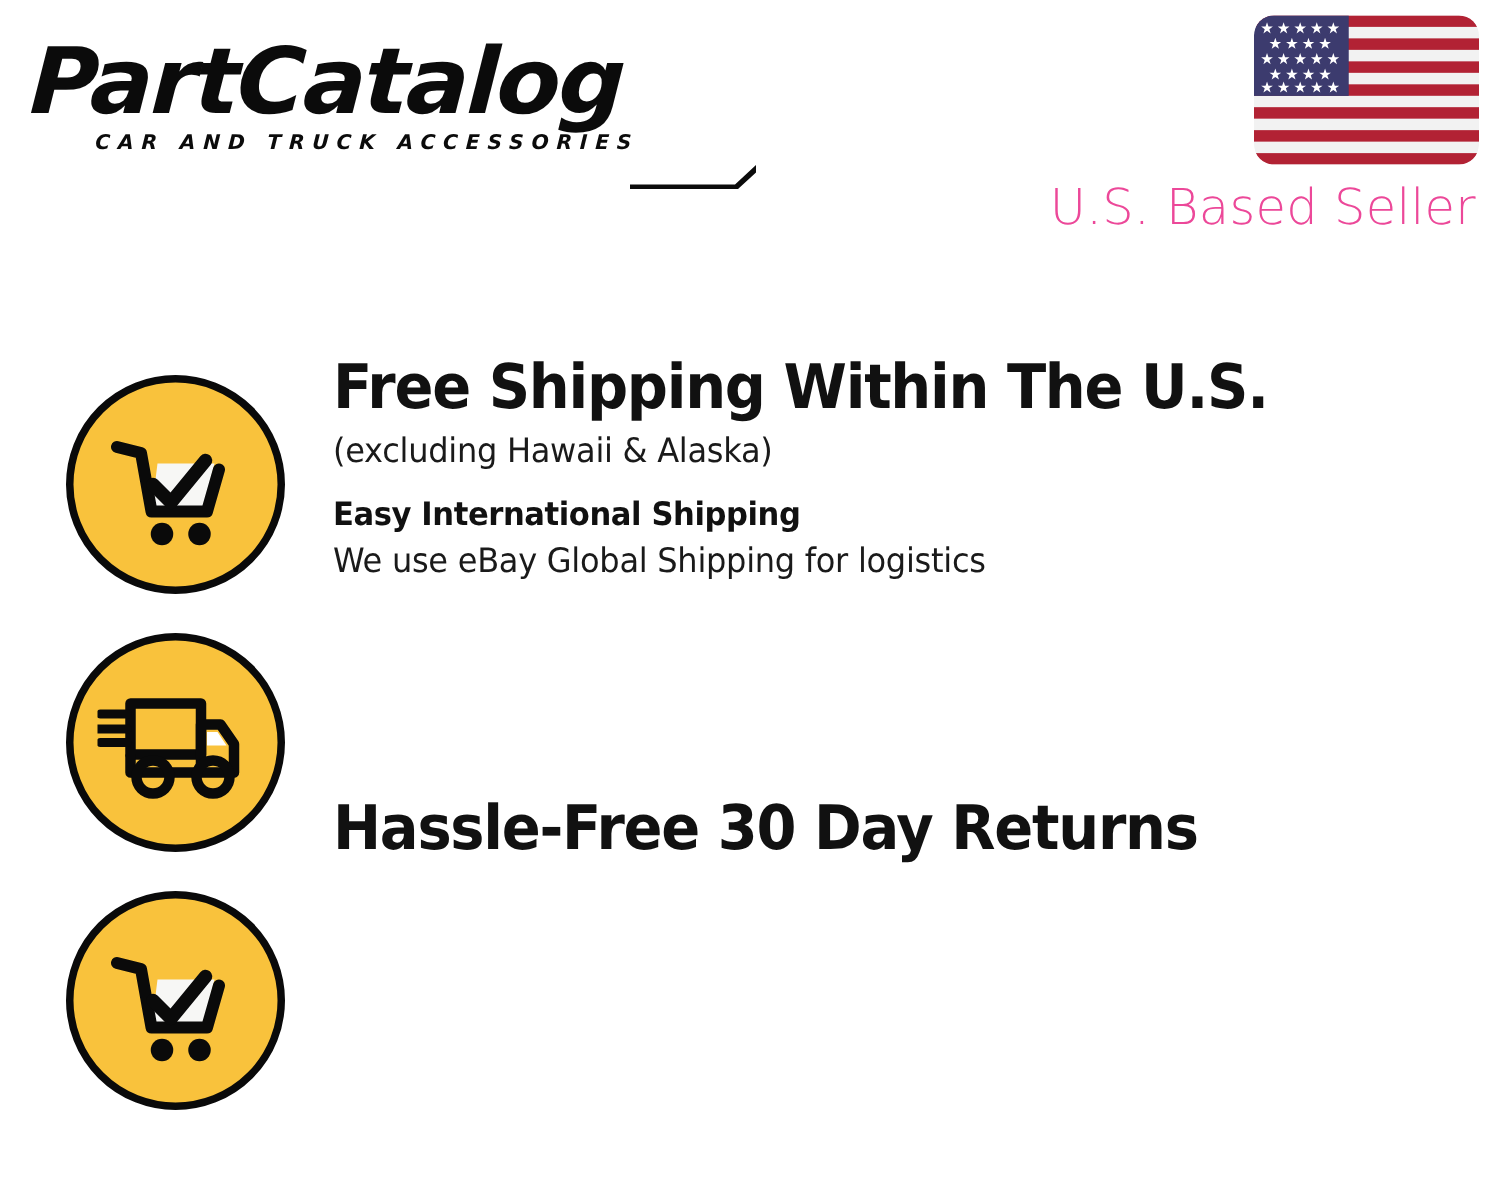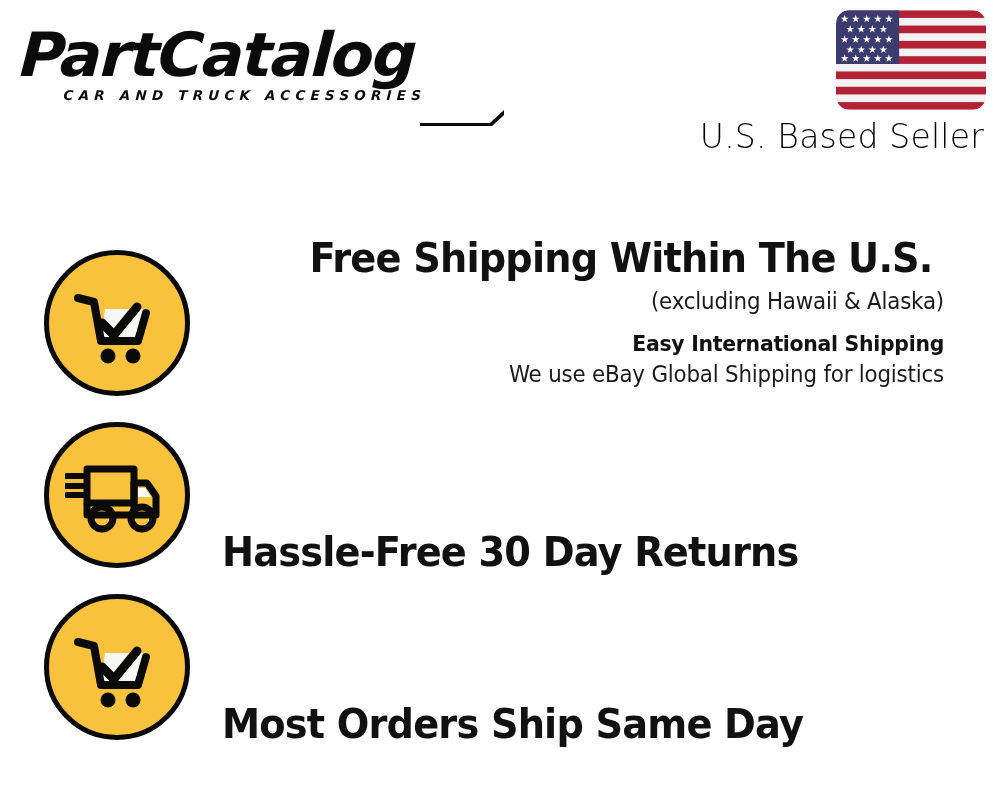--- a/index.html
+++ b/index.html
@@ -88,21 +88,21 @@
     overflow: hidden;
   }
   #seller-label {
     display: block;
     margin-top: 6px;
     margin-right: 2px;
     font-family: "DejaVu Sans", sans-serif;
     font-weight: 300;
     font-size: 33px;
     letter-spacing: 0.2px;
-    color: #000000;
+    color: #ec4899;
     line-height: 1.05;
     white-space: nowrap;
   }
 
   
   #features {
     position: absolute;
     left: 0;
     top: 232px;
     width: 1000px;
@@ -141,21 +141,20 @@
     height: 172px;
   }
   .feature-text.align-center {
     display: flex;
     flex-direction: column;
     justify-content: flex-end;
   }
   .feature-text.align-top {
     padding-top: 4px;
     box-sizing: border-box;
-    text-align: right;
   }
 
   .headline {
     font-family: "DejaVu Sans", sans-serif;
     font-weight: 700;
     font-size: 41px;
     line-height: 1.12;
     letter-spacing: -0.9px;
     color: #111111;
     transform: scaleX(0.935);
@@ -308,18 +307,15 @@
   <div class="feature-row row-2">
     <div class="badge">
       <svg width="104" height="104" viewBox="0 0 104 104">
         <polygon points="40,38 78,38 70,70 36,70" fill="#F7F7F5"></polygon>
         <path d="M13,27 L29,31 L36,70 L73,70 L81,42" fill="none" stroke="#0a0a0a" stroke-width="8" stroke-linecap="round" stroke-linejoin="round"></path>
         <path d="M37,52 L49,64 L72,36" fill="none" stroke="#0a0a0a" stroke-width="9" stroke-linecap="round" stroke-linejoin="round"></path>
         <circle cx="43" cy="85" r="7.5" fill="#0a0a0a"></circle>
         <circle cx="68" cy="85" r="7.5" fill="#0a0a0a"></circle>
       </svg>
     </div>
-    <div class="feature-text align-center">
-      <div class="headline">Most Orders Ship Same Day</div>
-    </div>
   </div>
 
 </div>
 
 </body></html>

